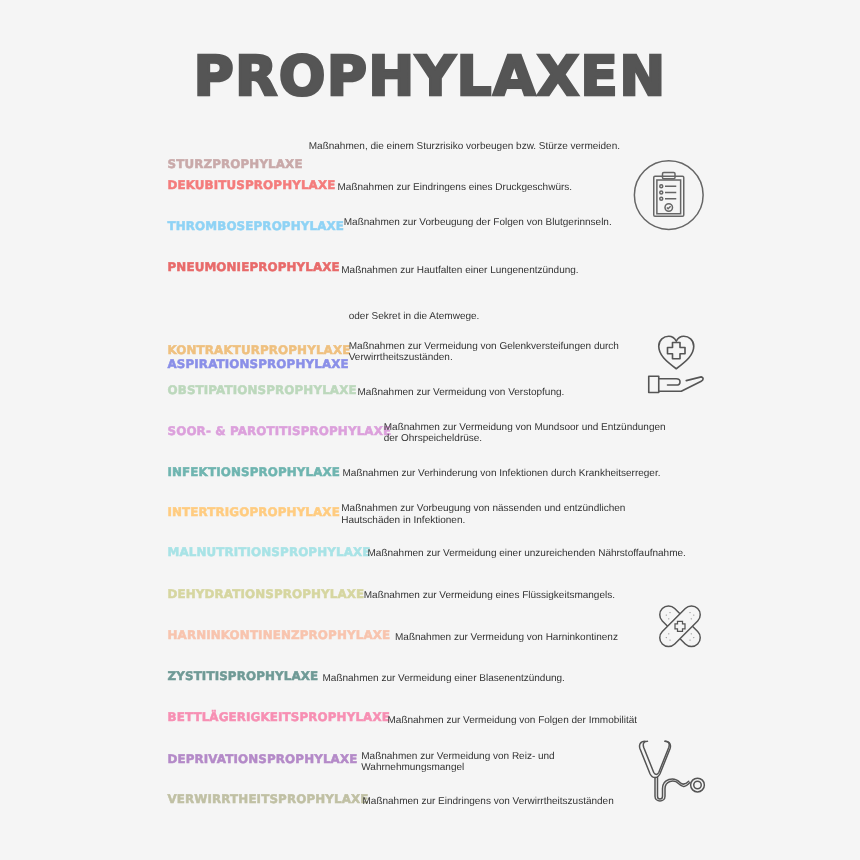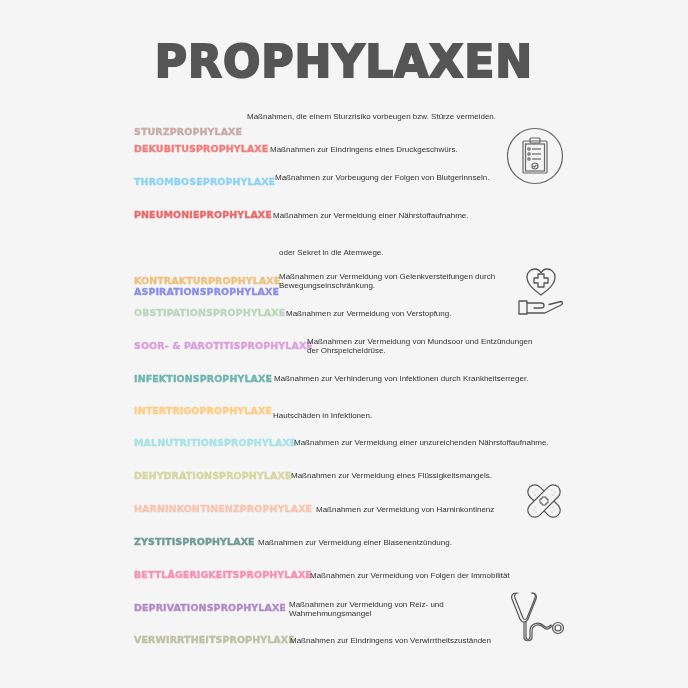--- a/index.html
+++ b/index.html
@@ -77,51 +77,51 @@
   <div class="desc" style="left:270px; top:145px;"><span>Maßnahmen zur Eindringens eines Druckgeschwürs.</span></div>
 
   <div class="row" style="top:176px;">
     <span class="term" style="color:#8fd3f5;">THROMBOSEPROPHYLAXE</span>
   </div>
   <div class="desc" style="left:275px; top:173px;"><span>Maßnahmen zur Vorbeugung der Folgen von Blutgerinnseln.</span></div>
 
   <div class="row" style="top:209px;">
     <span class="term" style="color:#e86a6a;">PNEUMONIEPROPHYLAXE</span>
   </div>
-  <div class="desc" style="left:273px; top:211px;"><span>Maßnahmen zur Vermeidung einer Nährstoffaufnahme.</span></div>
+  <div class="desc" style="left:273px; top:211px;"><span>Maßnahmen zur Hautfalten einer Lungenentzündung.</span></div>
 
   <div class="row" style="top:242px;">
     <span class="term" style="color:#8a8fe8;margin-top:44px;">ASPIRATIONSPROPHYLAXE</span>
   </div>
   <div class="desc" style="left:279px; top:239px;"><br><span>oder Sekret in die Atemwege.</span></div>
 
   <div class="row" style="top:275px;">
     <span class="term" style="color:#efc07f;">KONTRAKTURPROPHYLAXE</span>
   </div>
-  <div class="desc" style="left:279px; top:272px;"><span>Maßnahmen zur Vermeidung von Gelenkversteifungen durch</span><br><span>Bewegungseinschränkung.</span></div>
+  <div class="desc" style="left:279px; top:272px;"><span>Maßnahmen zur Vermeidung von Gelenkversteifungen durch</span><br><span>Verwirrtheitszuständen.</span></div>
 
   <div class="row" style="top:307px;">
     <span class="term" style="color:#bcd8bc;">OBSTIPATIONSPROPHYLAXE</span>
   </div>
   <div class="desc" style="left:286px; top:309px;"><span>Maßnahmen zur Vermeidung von Verstopfung.</span></div>
 
   <div class="row" style="top:340px;">
     <span class="term" style="color:#dca0dc;">SOOR- &amp; PAROTITISPROPHYLAXE</span>
   </div>
   <div class="desc" style="left:307px; top:337px;"><span>Maßnahmen zur Vermeidung von Mundsoor und Entzündungen</span><br><span>der Ohrspeicheldrüse.</span></div>
 
   <div class="row" style="top:373px;">
     <span class="term" style="color:#6fb5b0;">INFEKTIONSPROPHYLAXE</span>
   </div>
   <div class="desc" style="left:274px; top:374px;"><span>Maßnahmen zur Verhinderung von Infektionen durch Krankheitserreger.</span></div>
 
   <div class="row" style="top:405px;">
     <span class="term" style="color:#ffcc80;">INTERTRIGOPROPHYLAXE</span>
   </div>
-  <div class="desc" style="left:273px; top:402px;"><br><span>Hautschäden in Infektionen.</span></div>
+  <div class="desc" style="left:273px; top:402px;"><span>Maßnahmen zur Vorbeugung von nässenden und entzündlichen</span><br><span>Hautschäden in Infektionen.</span></div>
 
   <div class="row" style="top:437px;">
     <span class="term" style="color:#a8e3e6;">MALNUTRITIONSPROPHYLAXE</span>
   </div>
   <div class="desc" style="left:294px; top:438px;"><span>Maßnahmen zur Vermeidung einer unzureichenden Nährstoffaufnahme.</span></div>
 
   <div class="row" style="top:470px;">
     <span class="term" style="color:#d6d6a0;">DEHYDRATIONSPROPHYLAXE</span>
   </div>
   <div class="desc" style="left:291px; top:471px;"><span>Maßnahmen zur Vermeidung eines Flüssigkeitsmangels.</span></div>

